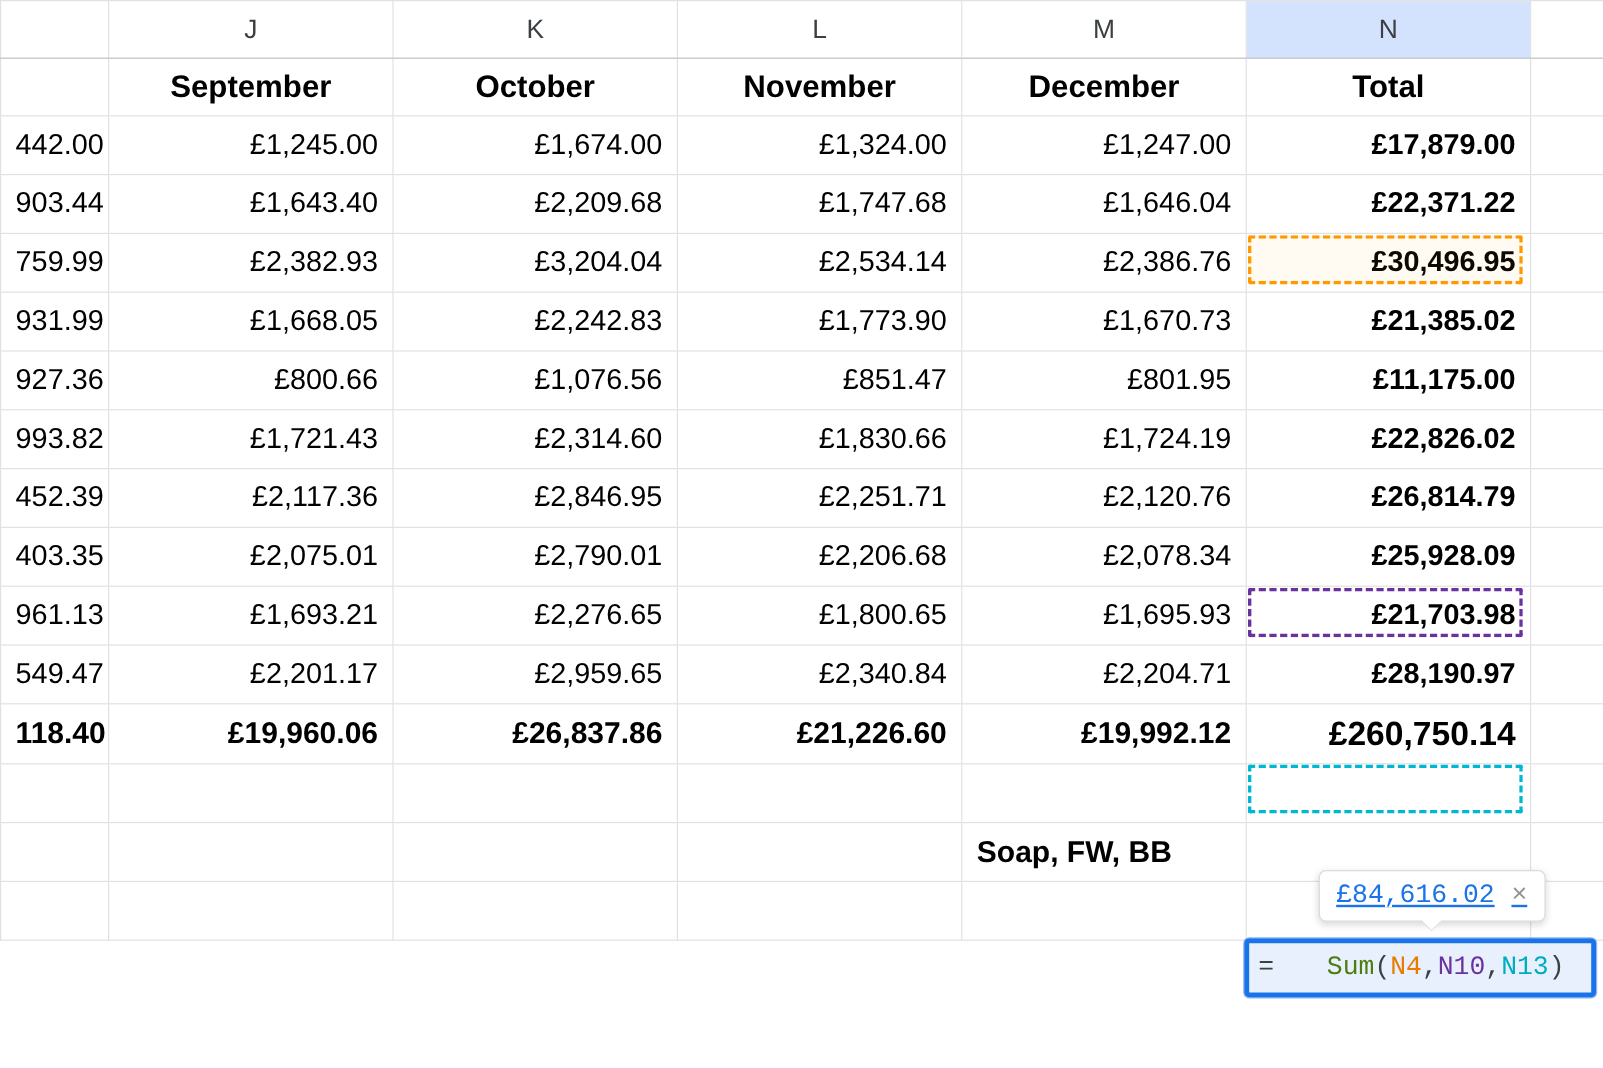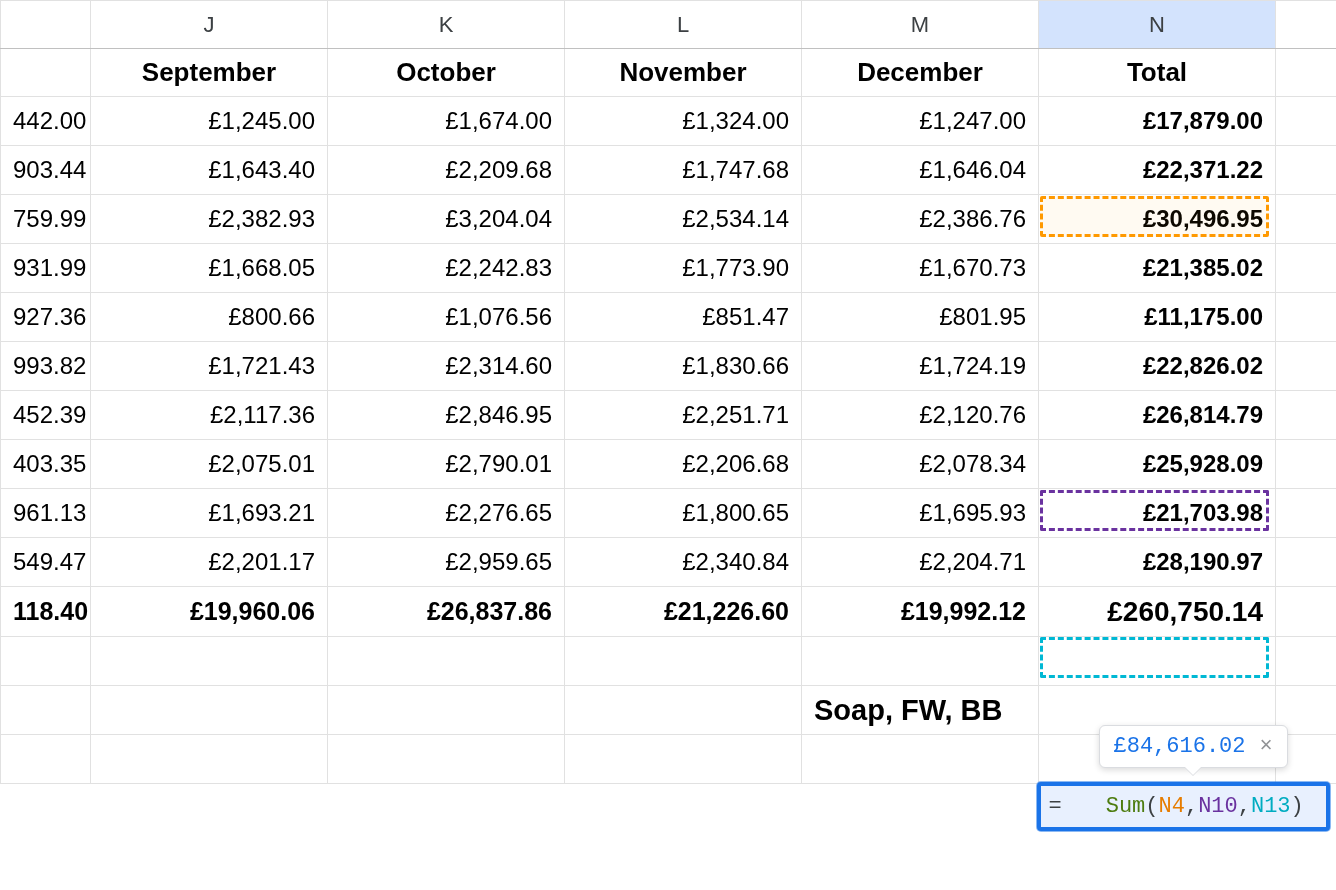--- a/index.html
+++ b/index.html
@@ -293,21 +293,21 @@
           <td></td>
           <td></td>
           <td></td>
   </tr>
 
   <tr class="emptyrow label">
     <td></td>
     <td></td>
     <td></td>
     <td></td>
-    <td class="left bold" style="font-size:29px;">Soap, FW, BB</td>
+    <td class="left bold" style="font-size:25px;">Soap, FW, BB</td>
     <td id="formula-cell"></td>
     <td></td>
   </tr>
 
   <tr class="emptyrow">
     <td></td>
           <td></td>
           <td></td>
           <td></td>
           <td></td>
@@ -326,18 +326,18 @@
       <span class="fn">Sum</span>
       <span class="paren">(</span>
       <span class="ref1">N4</span>
       <span class="comma">,</span>
       <span class="ref2">N10</span>
       <span class="comma">,</span>
       <span class="ref3">N13</span>
       <span class="paren">)</span>
 </div>
 
-<div class="restip" id="restip" style="visibility: visible; display: flex; left: 1098.5px; top: 724.5px;">
+<div class="restip" id="restip" style="visibility: visible; display: flex; left: 1098.5px; top: 724.5px; text-decoration: underline;">
   <span>£84,616.02</span>
   <span class="close">×</span>
 </div>
 
 </div>
 
 </body></html>

